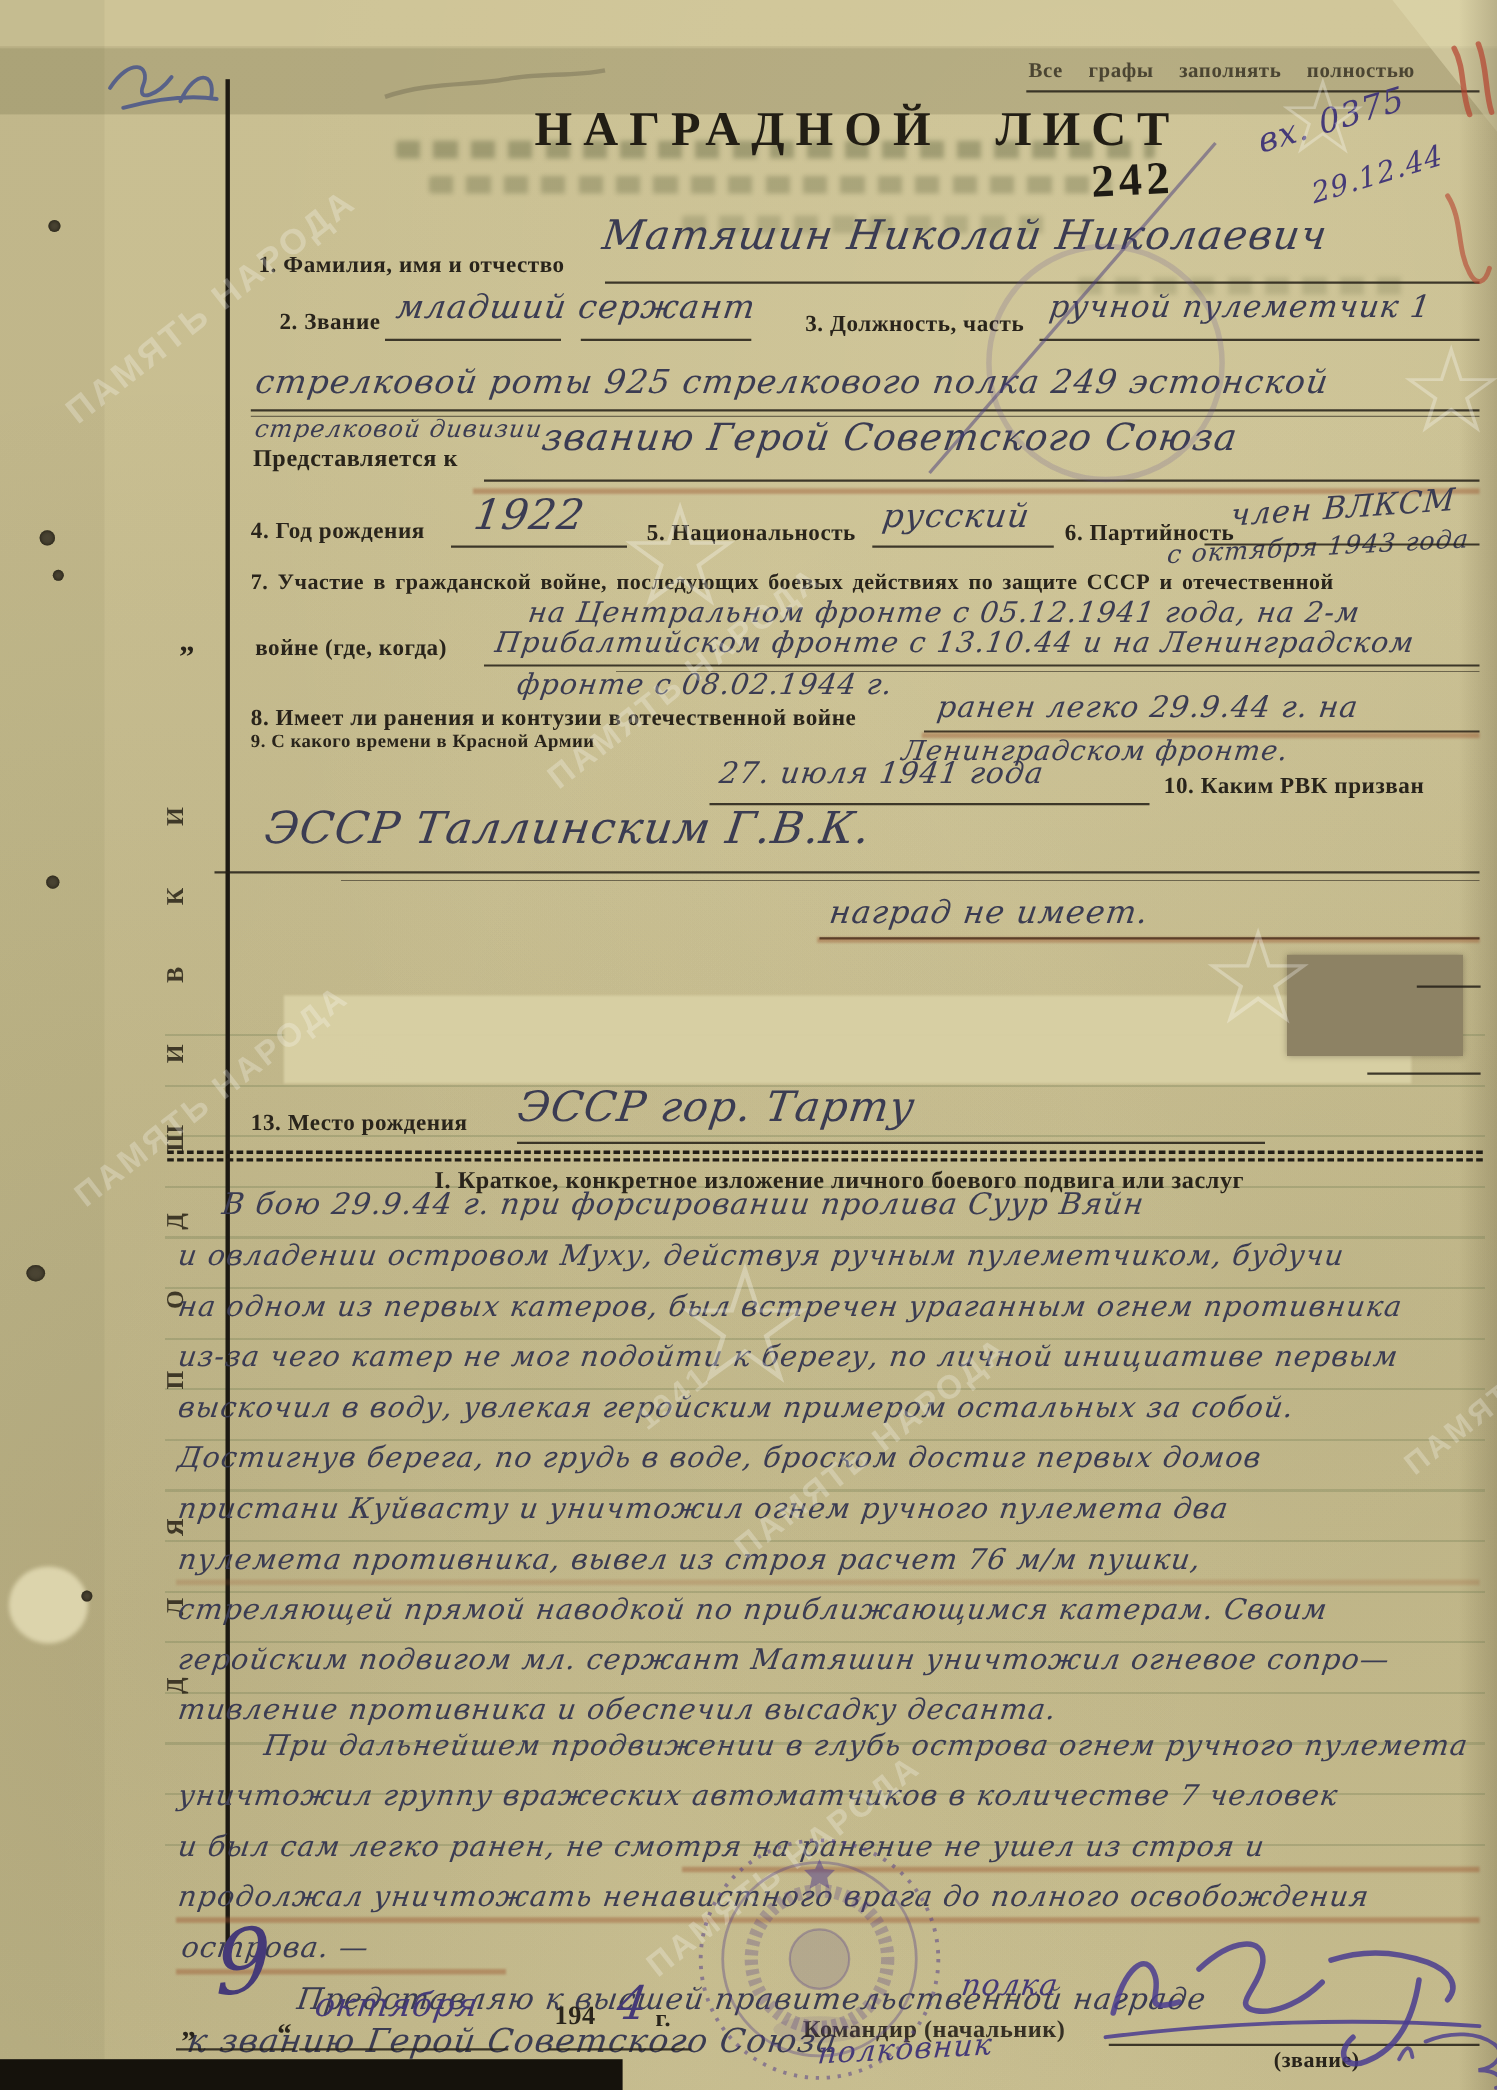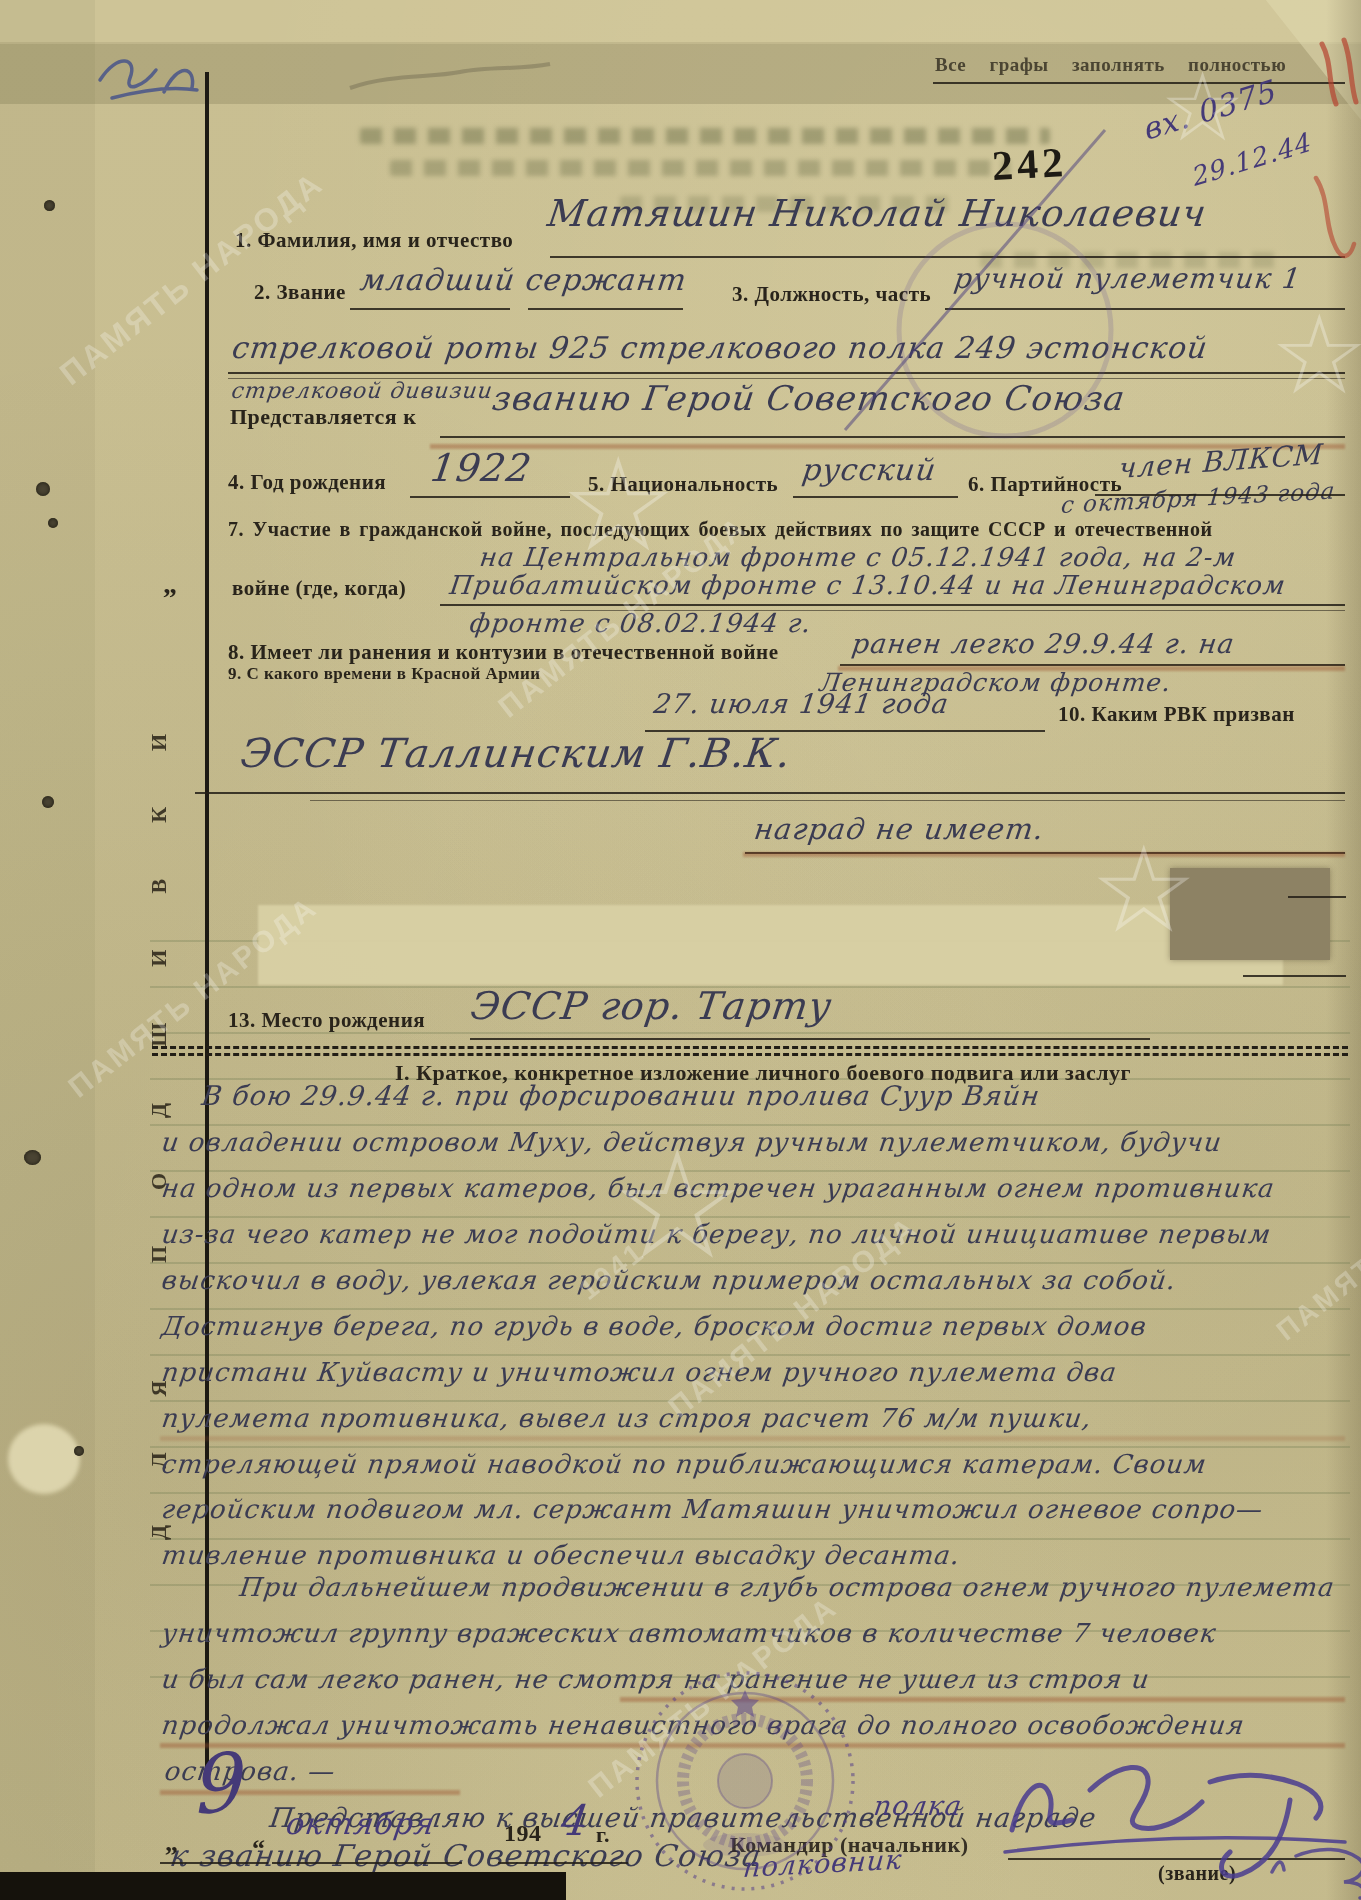--- a/index.html
+++ b/index.html
@@ -64,20 +64,21 @@
   <div class="shade" style="left:8px;top:1424px;width:72px;height:70px;background:rgba(230,223,184,.8);border-radius:50%;filter:blur(2px);"></div>
   <div class="hole" style="left:74px;top:1446px;width:10px;height:10px;"></div>
 
   <div class="abs" style="left:205px;top:72px;width:4px;height:1700px;background:#1d1a13;"></div>
 
   <div class="vertcap">ДЛЯ ПОДШИВКИ</div>
 
   <div class="lbl" style="left:935px;top:54px;font-size:19px;color:rgba(45,40,28,.78);word-spacing:18px;">Все графы заполнять полностью</div>
   <div class="u" style="left:933px;top:82px;width:412px;border-bottom-width:2px;"></div>
 
+  <div class="lbl" style="left:486px;top:92px;font-size:44px;letter-spacing:10px;word-spacing:28px;color:#221e15;">НАГРАДНОЙ ЛИСТ</div>
 
   <div class="lbl" style="left:992px;top:140px;font-size:42px;letter-spacing:4px;color:#1e1b14;transform:rotate(-3deg);">242</div>
 
   <div class="hw hw-v" style="left:1148px;top:112px;font-size:30px;transform:rotate(-17deg) skewX(-6deg);">вх. 0375</div>
   <div class="hw hw-v" style="left:1196px;top:162px;font-size:26px;transform:rotate(-17deg) skewX(-6deg);">29.12.44</div>
 
   <div class="lbl" style="left:235px;top:228px;font-size:21px;">1. Фамилия, имя и отчество</div>
   <div class="hw" style="left:545px;top:192px;font-size:37px;">Матяшин  Николай  Николаевич</div>
   <div class="u" style="left:550px;top:256px;width:795px;"></div>
 

